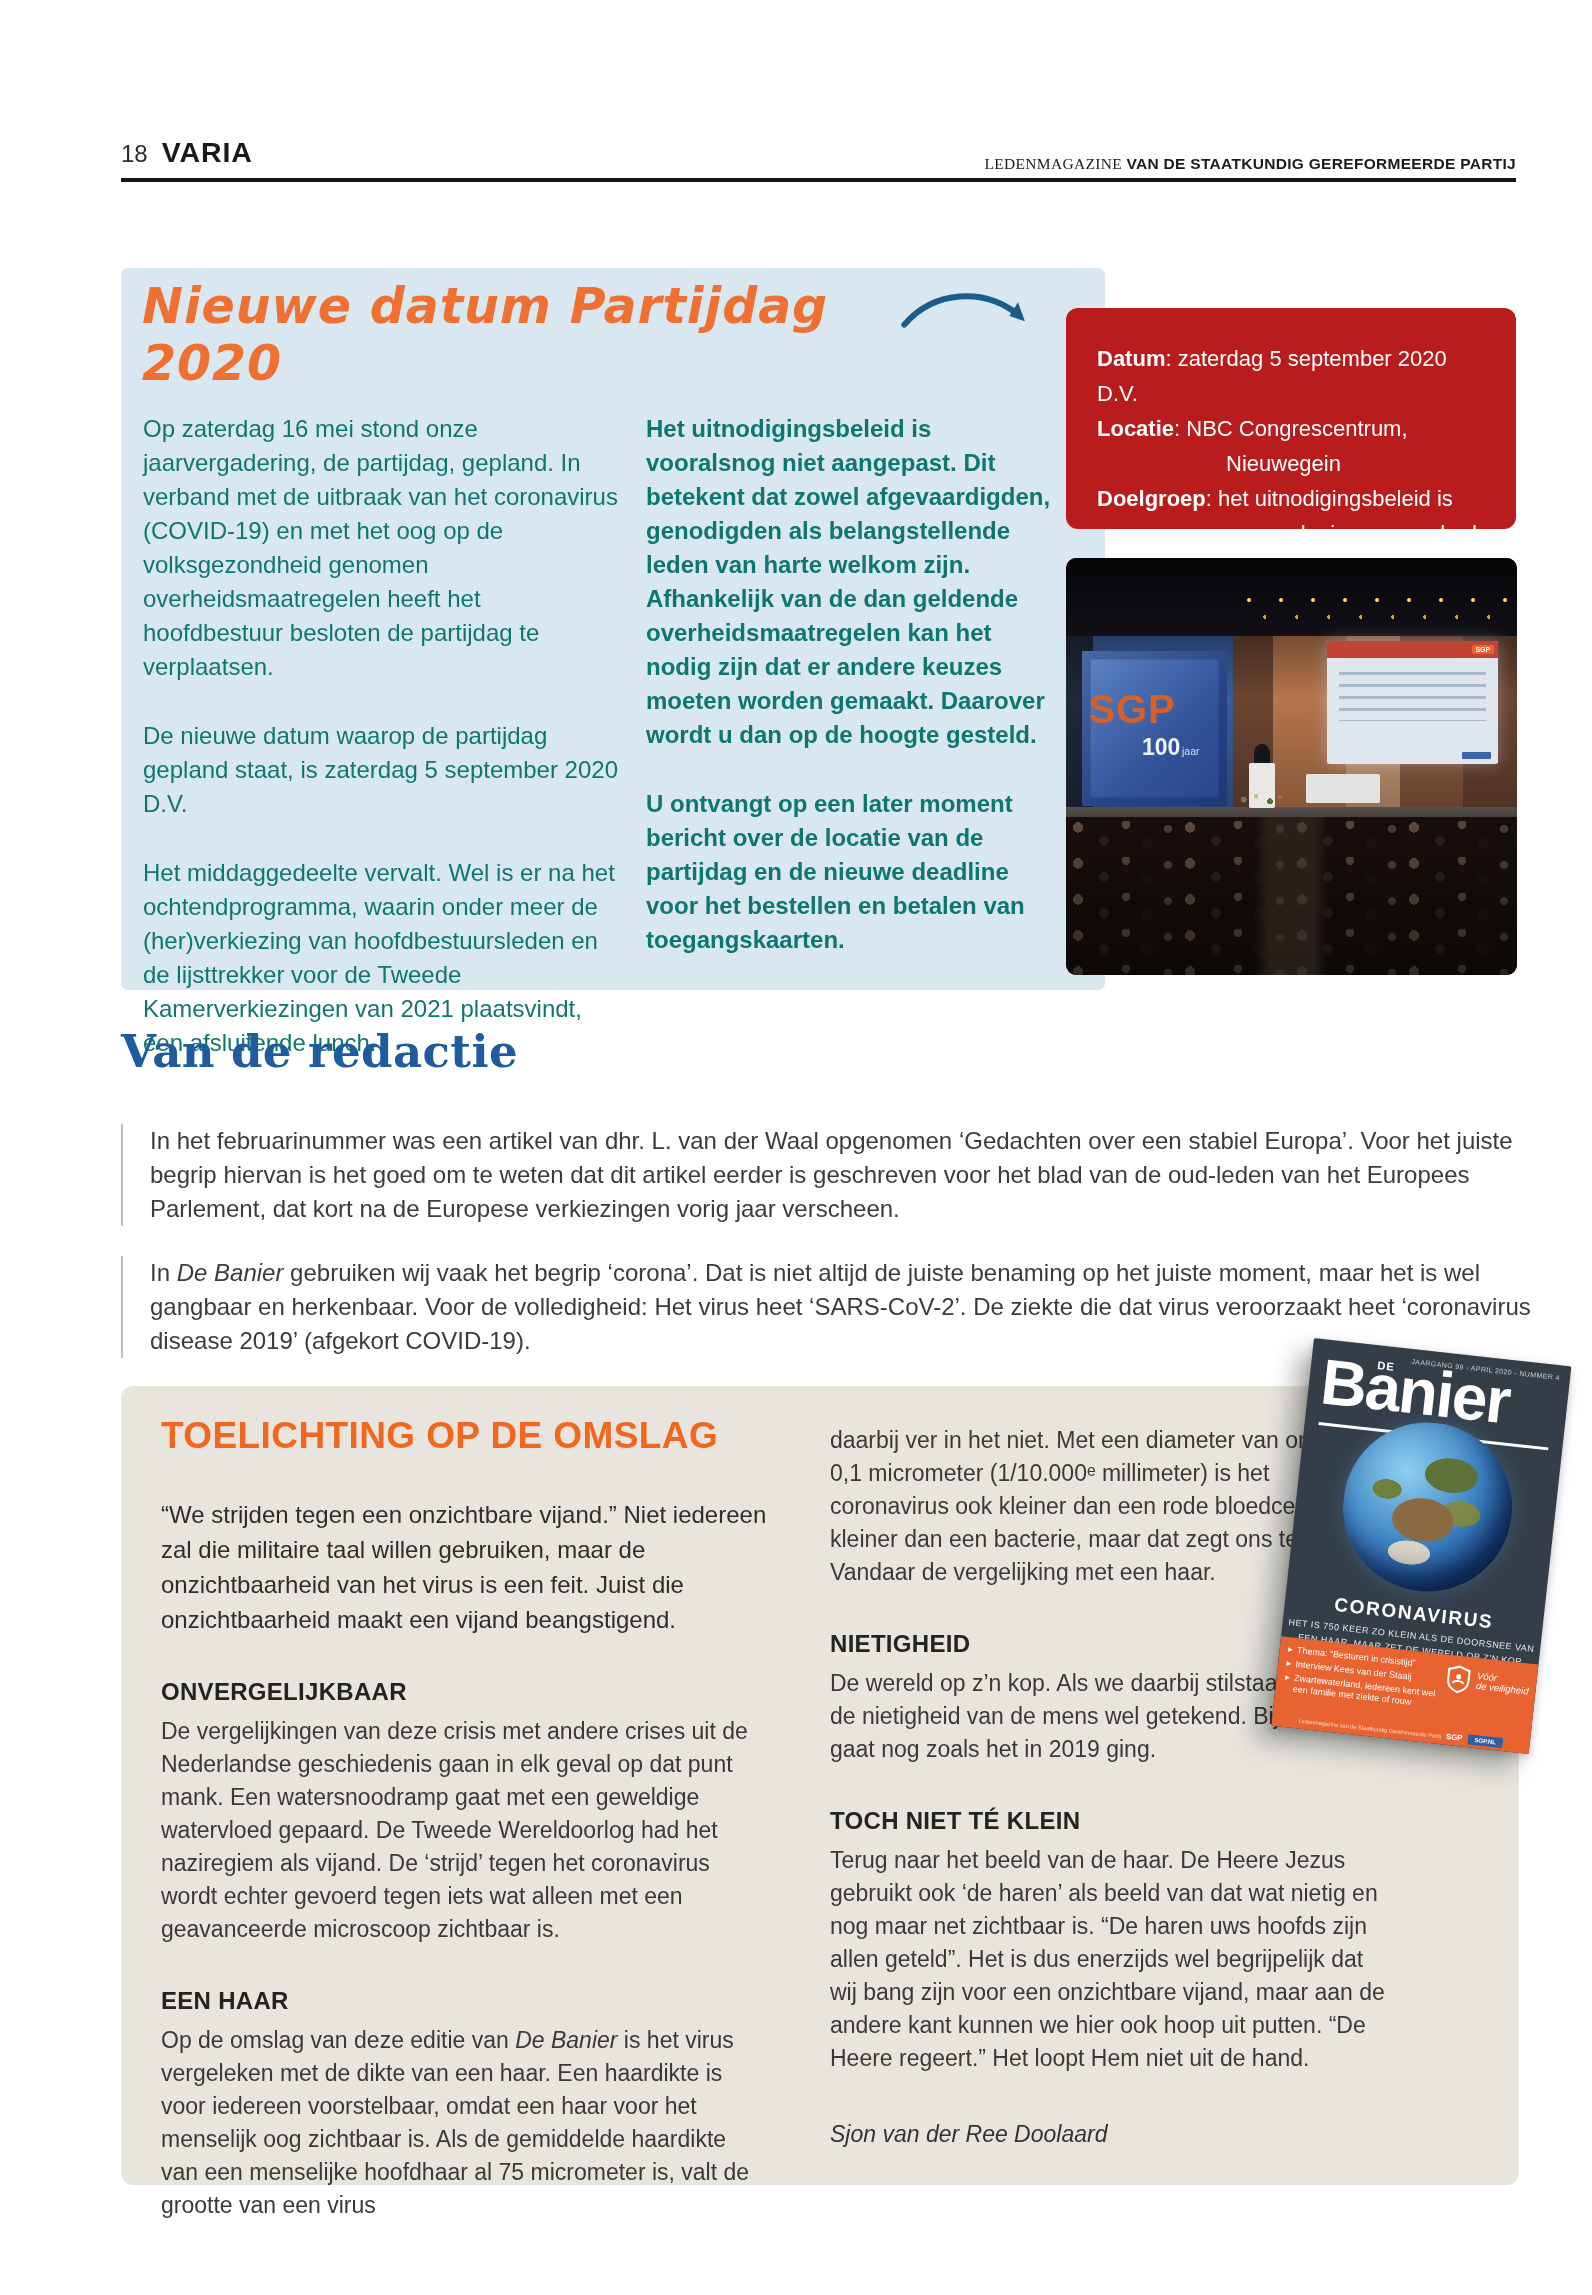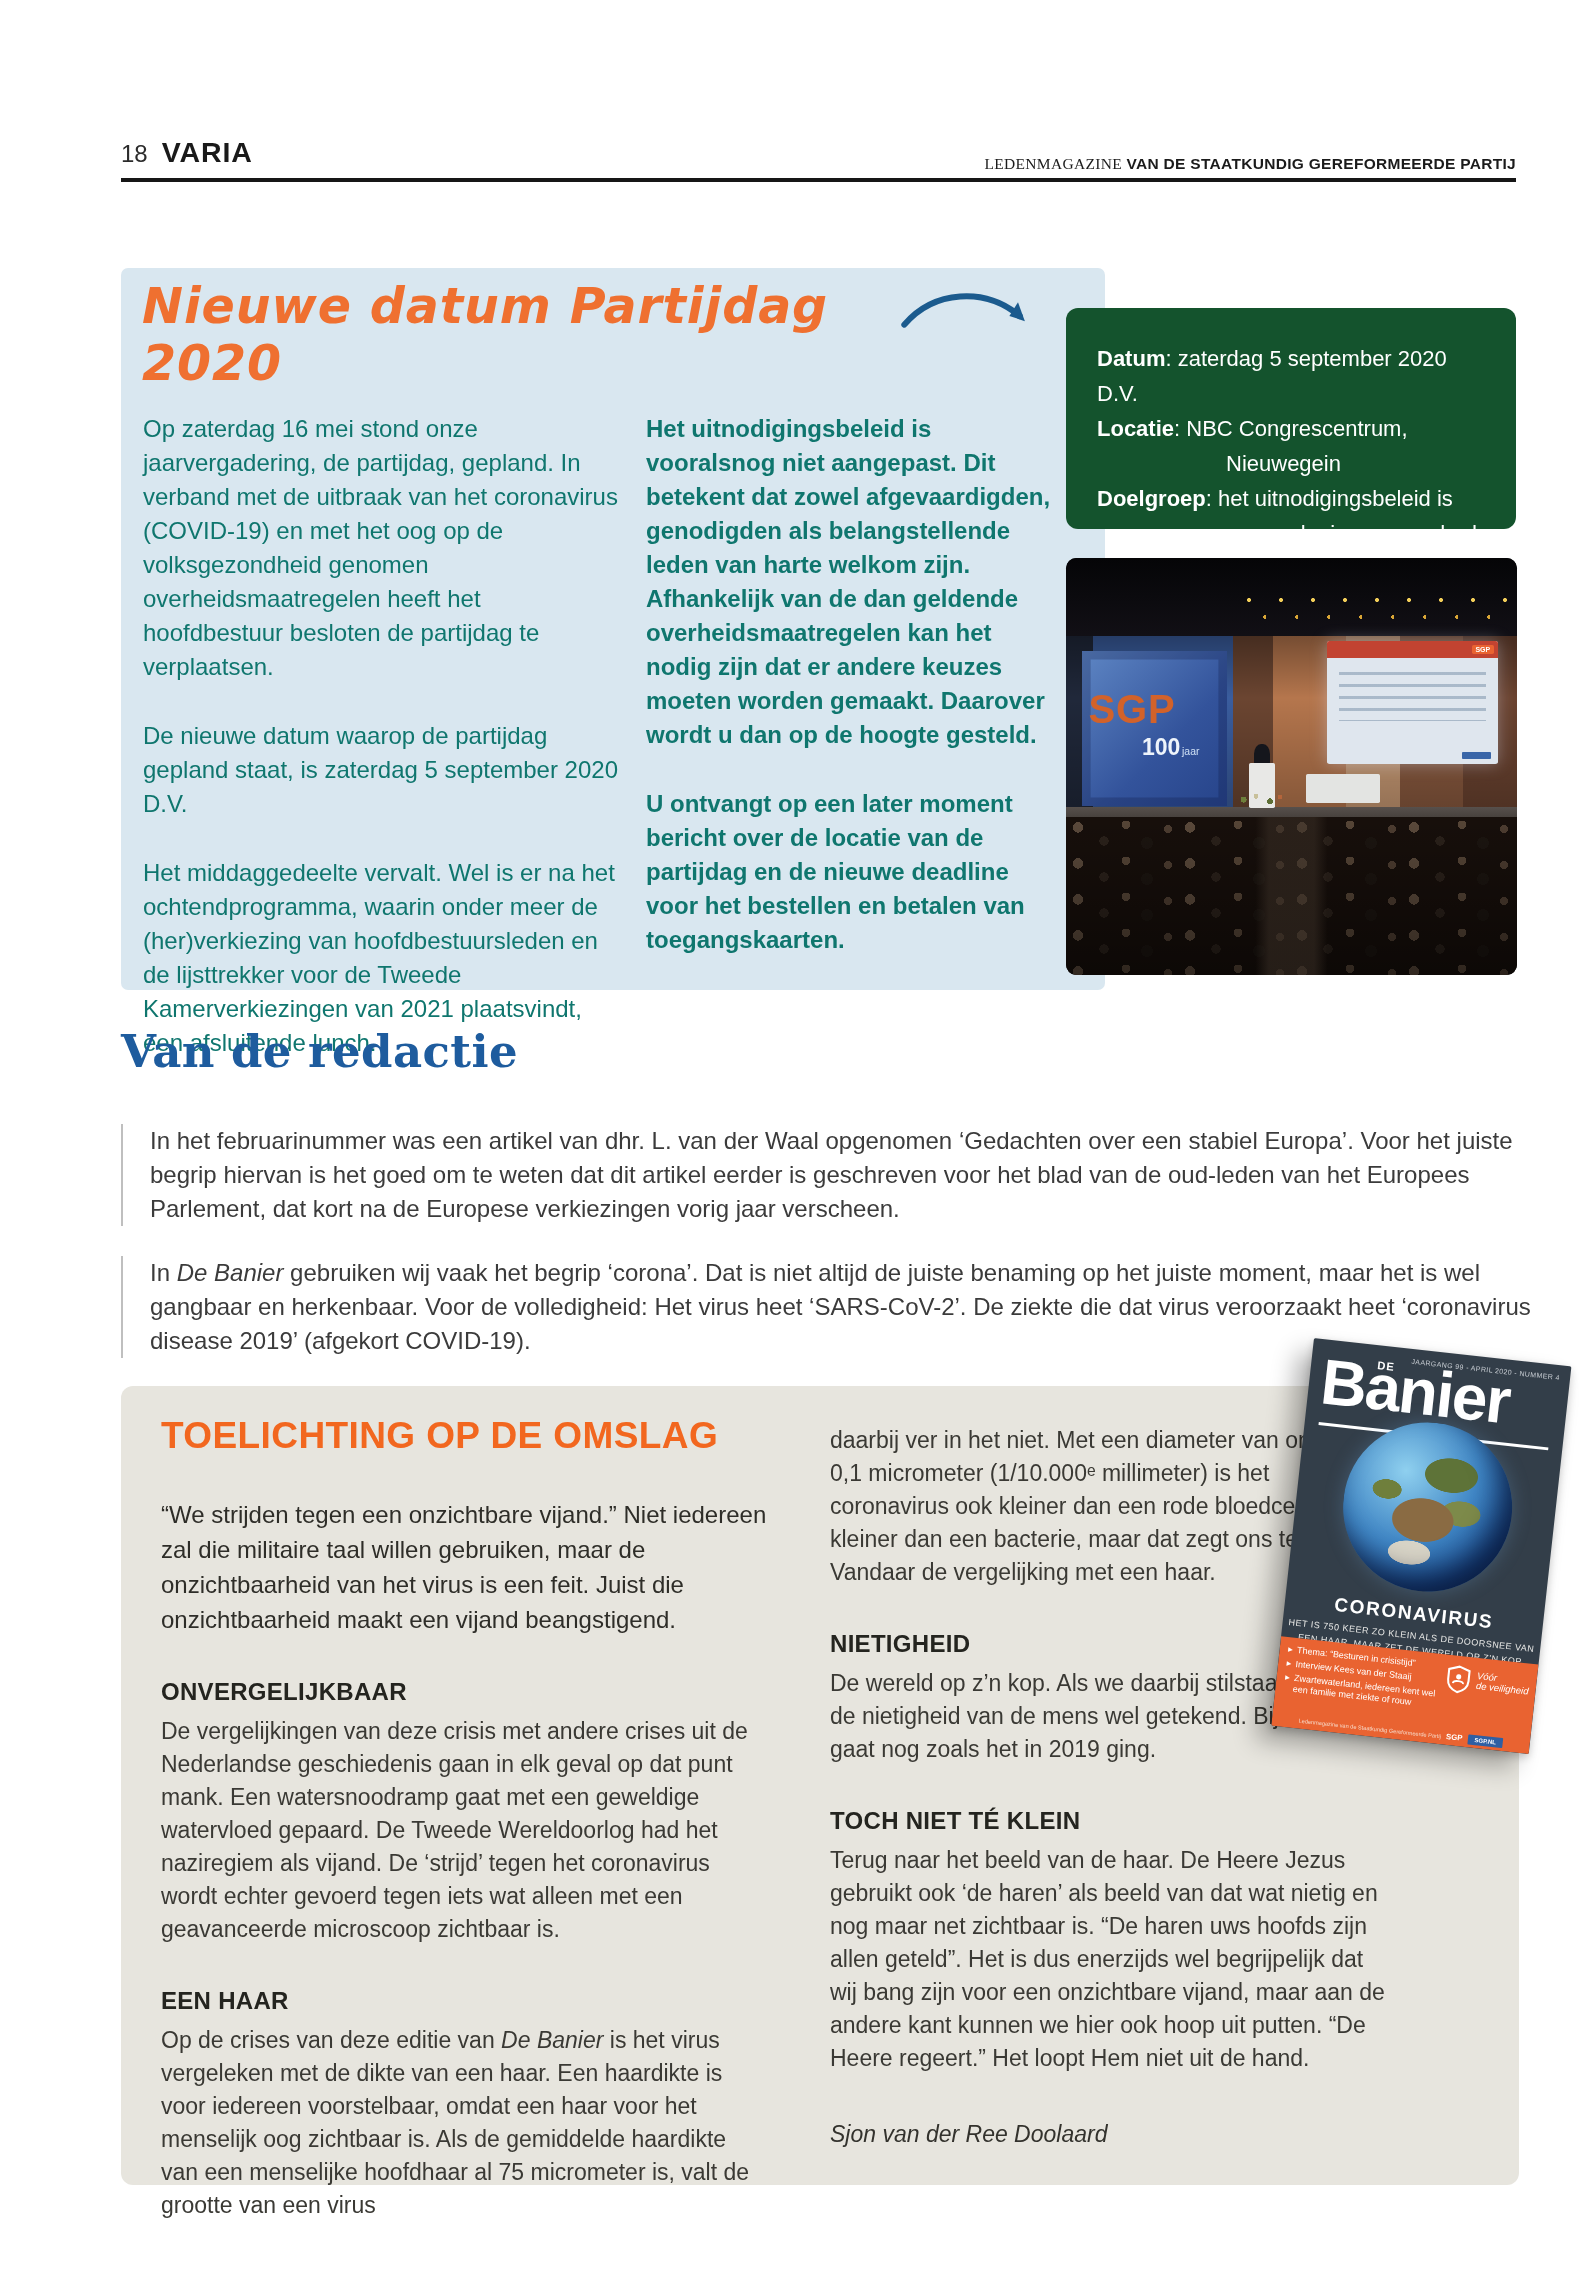--- a/index.html
+++ b/index.html
@@ -19,21 +19,21 @@
   .bluebox{position:absolute;left:121px;top:268px;width:984px;height:722px;background:#d9e7f0;border-radius:7px;}
   .pd-title{position:absolute;left:142px;top:278px;width:777px;font-family:"DejaVu Sans",sans-serif;
             font-style:italic;font-weight:700;font-size:49px;color:#ef7030;letter-spacing:0.9px;}
   .pd-arrow{position:absolute;left:899px;top:285px;width:145px;height:62px;}
   .pd-col{position:absolute;top:412px;color:#0f766e;font-size:24px;line-height:34px;}
   .pd-col1{left:143px;width:476px;}
   .pd-col2{left:646px;width:409px;font-weight:bold;}
   .pd-col p{margin:0 0 35px 0;}
 
   
-  .infobox{position:absolute;left:1066px;top:308px;width:450px;height:221px;background:#14532d;border-radius:12px;
+  .infobox{position:absolute;left:1066px;top:308px;width:450px;height:221px;background:#b91c1c;border-radius:12px;
            color:#ffffff;font-size:22px;line-height:35px;box-sizing:border-box;padding:33px 22.4px 0 31px;}
   .infobox b{font-weight:700;}
   .info-ind1{padding-left:129px;}
   .info-ind2{padding-left:161px;}
 
   
   .photo{position:absolute;left:1066px;top:558px;width:451px;height:417px;border-radius:10.4px;overflow:hidden;background:#0c0c10;}
   .ph-ceiling{position:absolute;left:0;top:0;right:0;height:82px;background:linear-gradient(#050507,#121016);}
   .ph-lights{position:absolute;left:177px;top:36px;right:10.4px;height:35px;
      background-image:radial-gradient(circle 3px at 6px 6px,#ffd95e 70%,transparent 71%),
@@ -192,21 +192,21 @@
   <div class="red-p red-p1">In het februarinummer was een artikel van dhr. L. van der Waal opgenomen ‘Gedachten over een stabiel Europa’.  Voor het juiste begrip hiervan is het goed om te weten dat dit artikel eerder is geschreven voor het blad van de oud-leden van het Europees Parlement, dat kort na de Europese verkiezingen vorig jaar verscheen.</div>
   <div class="red-p red-p2"><span>In </span><span class="ital">De Banier</span><span> gebruiken wij vaak het begrip ‘corona’. Dat is niet altijd de juiste benaming op het juiste moment, maar het is wel gangbaar en herkenbaar. Voor de volledigheid: Het virus heet ‘SARS-CoV-2’. De ziekte die dat virus veroorzaakt heet ‘coronavirus disease 2019’ (afgekort COVID-19).</span></div>
 
   <div class="graybox"></div>
   <div class="g-col g-left">
     <div class="g-heading">TOELICHTING OP DE OMSLAG</div>
     <div class="g-intro">“We strijden tegen een onzichtbare vijand.” Niet iedereen zal die militaire taal willen gebruiken, maar de onzichtbaarheid van het virus is een feit. Juist die onzichtbaarheid maakt een vijand beangstigend.</div>
     <div class="g-h4">ONVERGELIJKBAAR</div>
     <p class="g-p">De vergelijkingen van deze crisis met andere crises uit de Nederlandse geschiedenis gaan in elk geval op dat punt mank. Een watersnoodramp gaat met een geweldige watervloed gepaard. De Tweede Wereldoorlog had het naziregiem als vijand. De ‘strijd’ tegen het coronavirus wordt echter gevoerd tegen iets wat alleen met een geavanceerde microscoop zichtbaar is.</p>
     <div class="g-h4">EEN HAAR</div>
-    <p class="g-p"><span>Op de crises van deze editie van </span><span class="ital">De Banier</span><span> is het virus vergeleken met de dikte van een haar. Een haardikte is voor iedereen voorstelbaar, omdat een haar voor het menselijk oog zichtbaar is. Als de gemiddelde haardikte van een menselijke hoofdhaar al 75 micrometer is, valt de grootte van een virus</span></p>
+    <p class="g-p"><span>Op de omslag van deze editie van </span><span class="ital">De Banier</span><span> is het virus vergeleken met de dikte van een haar. Een haardikte is voor iedereen voorstelbaar, omdat een haar voor het menselijk oog zichtbaar is. Als de gemiddelde haardikte van een menselijke hoofdhaar al 75 micrometer is, valt de grootte van een virus</span></p>
   </div>
   <div class="g-col g-right">
     <p class="g-p">daarbij ver in het niet. Met een diameter van ongeveer 0,1 micrometer (1/10.000ᵉ millimeter) is het coronavirus ook kleiner dan een rode bloedcel en kleiner dan een bacterie, maar dat zegt ons te weinig. Vandaar de vergelijking met een haar.</p>
     <div class="g-h4">NIETIGHEID</div>
     <p class="g-p">De wereld op z’n kop. Als we daarbij stilstaan, zien we de nietigheid van de mens wel getekend. Bijna niets gaat nog zoals het in 2019 ging.</p>
     <div class="g-h4">TOCH NIET TÉ KLEIN</div>
     <p class="g-p">Terug naar het beeld van de haar. De Heere Jezus gebruikt ook ‘de haren’ als beeld van dat wat nietig en nog maar net zichtbaar is. “De haren uws hoofds zijn allen geteld”. Het is dus enerzijds wel begrijpelijk dat wij bang zijn voor een onzichtbare vijand, maar aan de andere kant kunnen we hier ook hoop uit putten. “De Heere regeert.” Het loopt Hem niet uit de hand.</p>
     <div class="g-sign">Sjon van der Ree Doolaard</div>
   </div>
 

